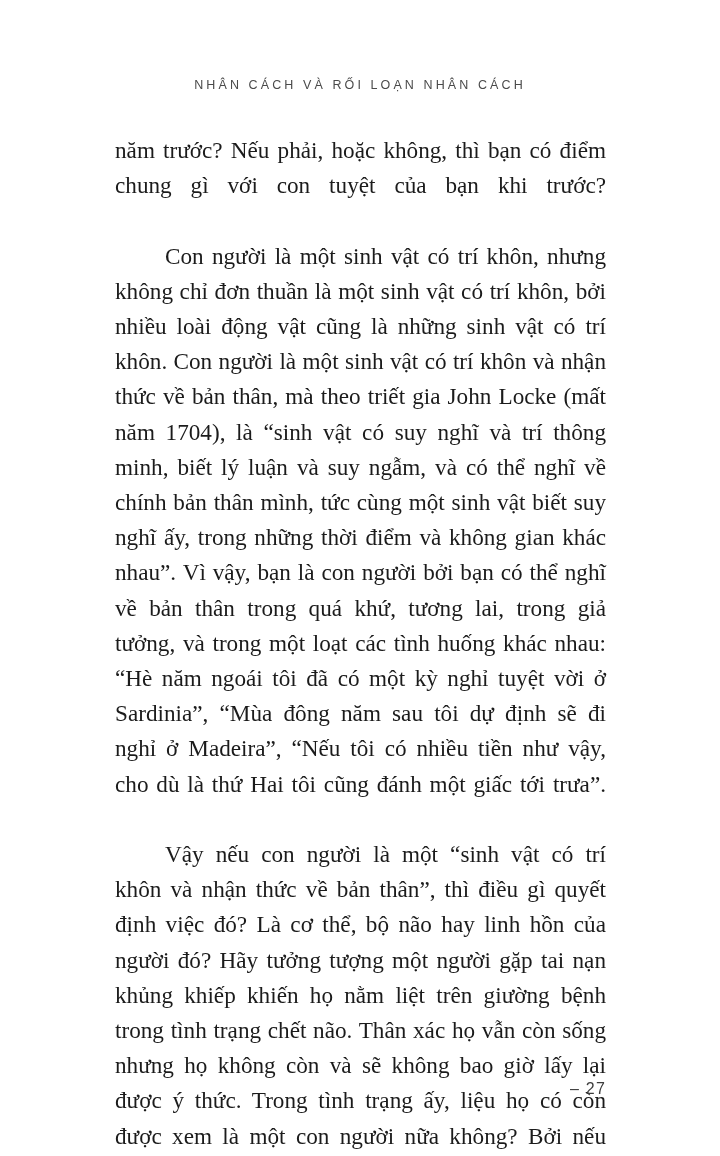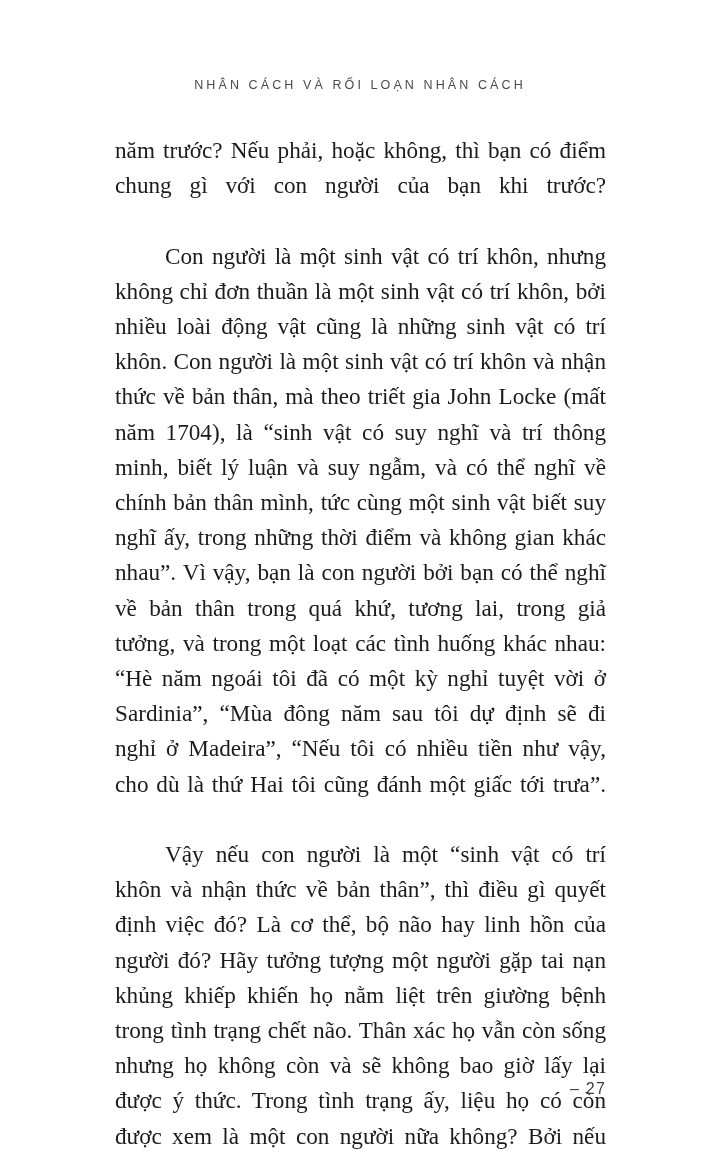--- a/index.html
+++ b/index.html
@@ -87,20 +87,20 @@
   }
 </style>
 </head>
 <body>
 
 <div class="page">
 
   <div class="running-head">NHÂN CÁCH VÀ RỐI LOẠN NHÂN CÁCH</div>
 
   <div class="text-column">
-    <p class="body-paragraph">năm trước? Nếu phải, hoặc không, thì bạn có điểm chung gì với con người của bạn khi trước?</p>
+    <p class="body-paragraph">năm trước? Nếu phải, hoặc không, thì bạn có điểm chung gì với con tuyệt của bạn khi trước?</p>
     <p class="body-paragraph indented">Con người là một sinh vật có trí khôn, nhưng không chỉ đơn thuần là một sinh vật có trí khôn, bởi nhiều loài động vật cũng là những sinh vật có trí khôn. Con người là một sinh vật có trí khôn và nhận thức về bản thân, mà theo triết gia John Locke (mất năm 1704), là “sinh vật có suy nghĩ và trí thông minh, biết lý luận và suy ngẫm, và có thể nghĩ về chính bản thân mình, tức cùng một sinh vật biết suy nghĩ ấy, trong những thời điểm và không gian khác nhau”. Vì vậy, bạn là con người bởi bạn có thể nghĩ về bản thân trong quá khứ, tương lai, trong giả tưởng, và trong một loạt các tình huống khác nhau: “Hè năm ngoái tôi đã có một kỳ nghỉ tuyệt vời ở Sardinia”, “Mùa đông năm sau tôi dự định sẽ đi nghỉ ở Madeira”, “Nếu tôi có nhiều tiền như vậy, cho dù là thứ Hai tôi cũng đánh một giấc tới trưa”.</p>
     <p class="body-paragraph indented">Vậy nếu con người là một “sinh vật có trí khôn và nhận thức về bản thân”, thì điều gì quyết định việc đó? Là cơ thể, bộ não hay linh hồn của người đó? Hãy tưởng tượng một người gặp tai nạn khủng khiếp khiến họ nằm liệt trên giường bệnh trong tình trạng chết não. Thân xác họ vẫn còn sống nhưng họ không còn và sẽ không bao giờ lấy lại được ý thức. Trong tình trạng ấy, liệu họ có còn được xem là một con người nữa không? Bởi nếu không thì thể xác không phải là thứ quyết định tính “người”.</p>
   </div>
 
   <div class="folio">– 27</div>
 
 </div>
 
 </body></html>

